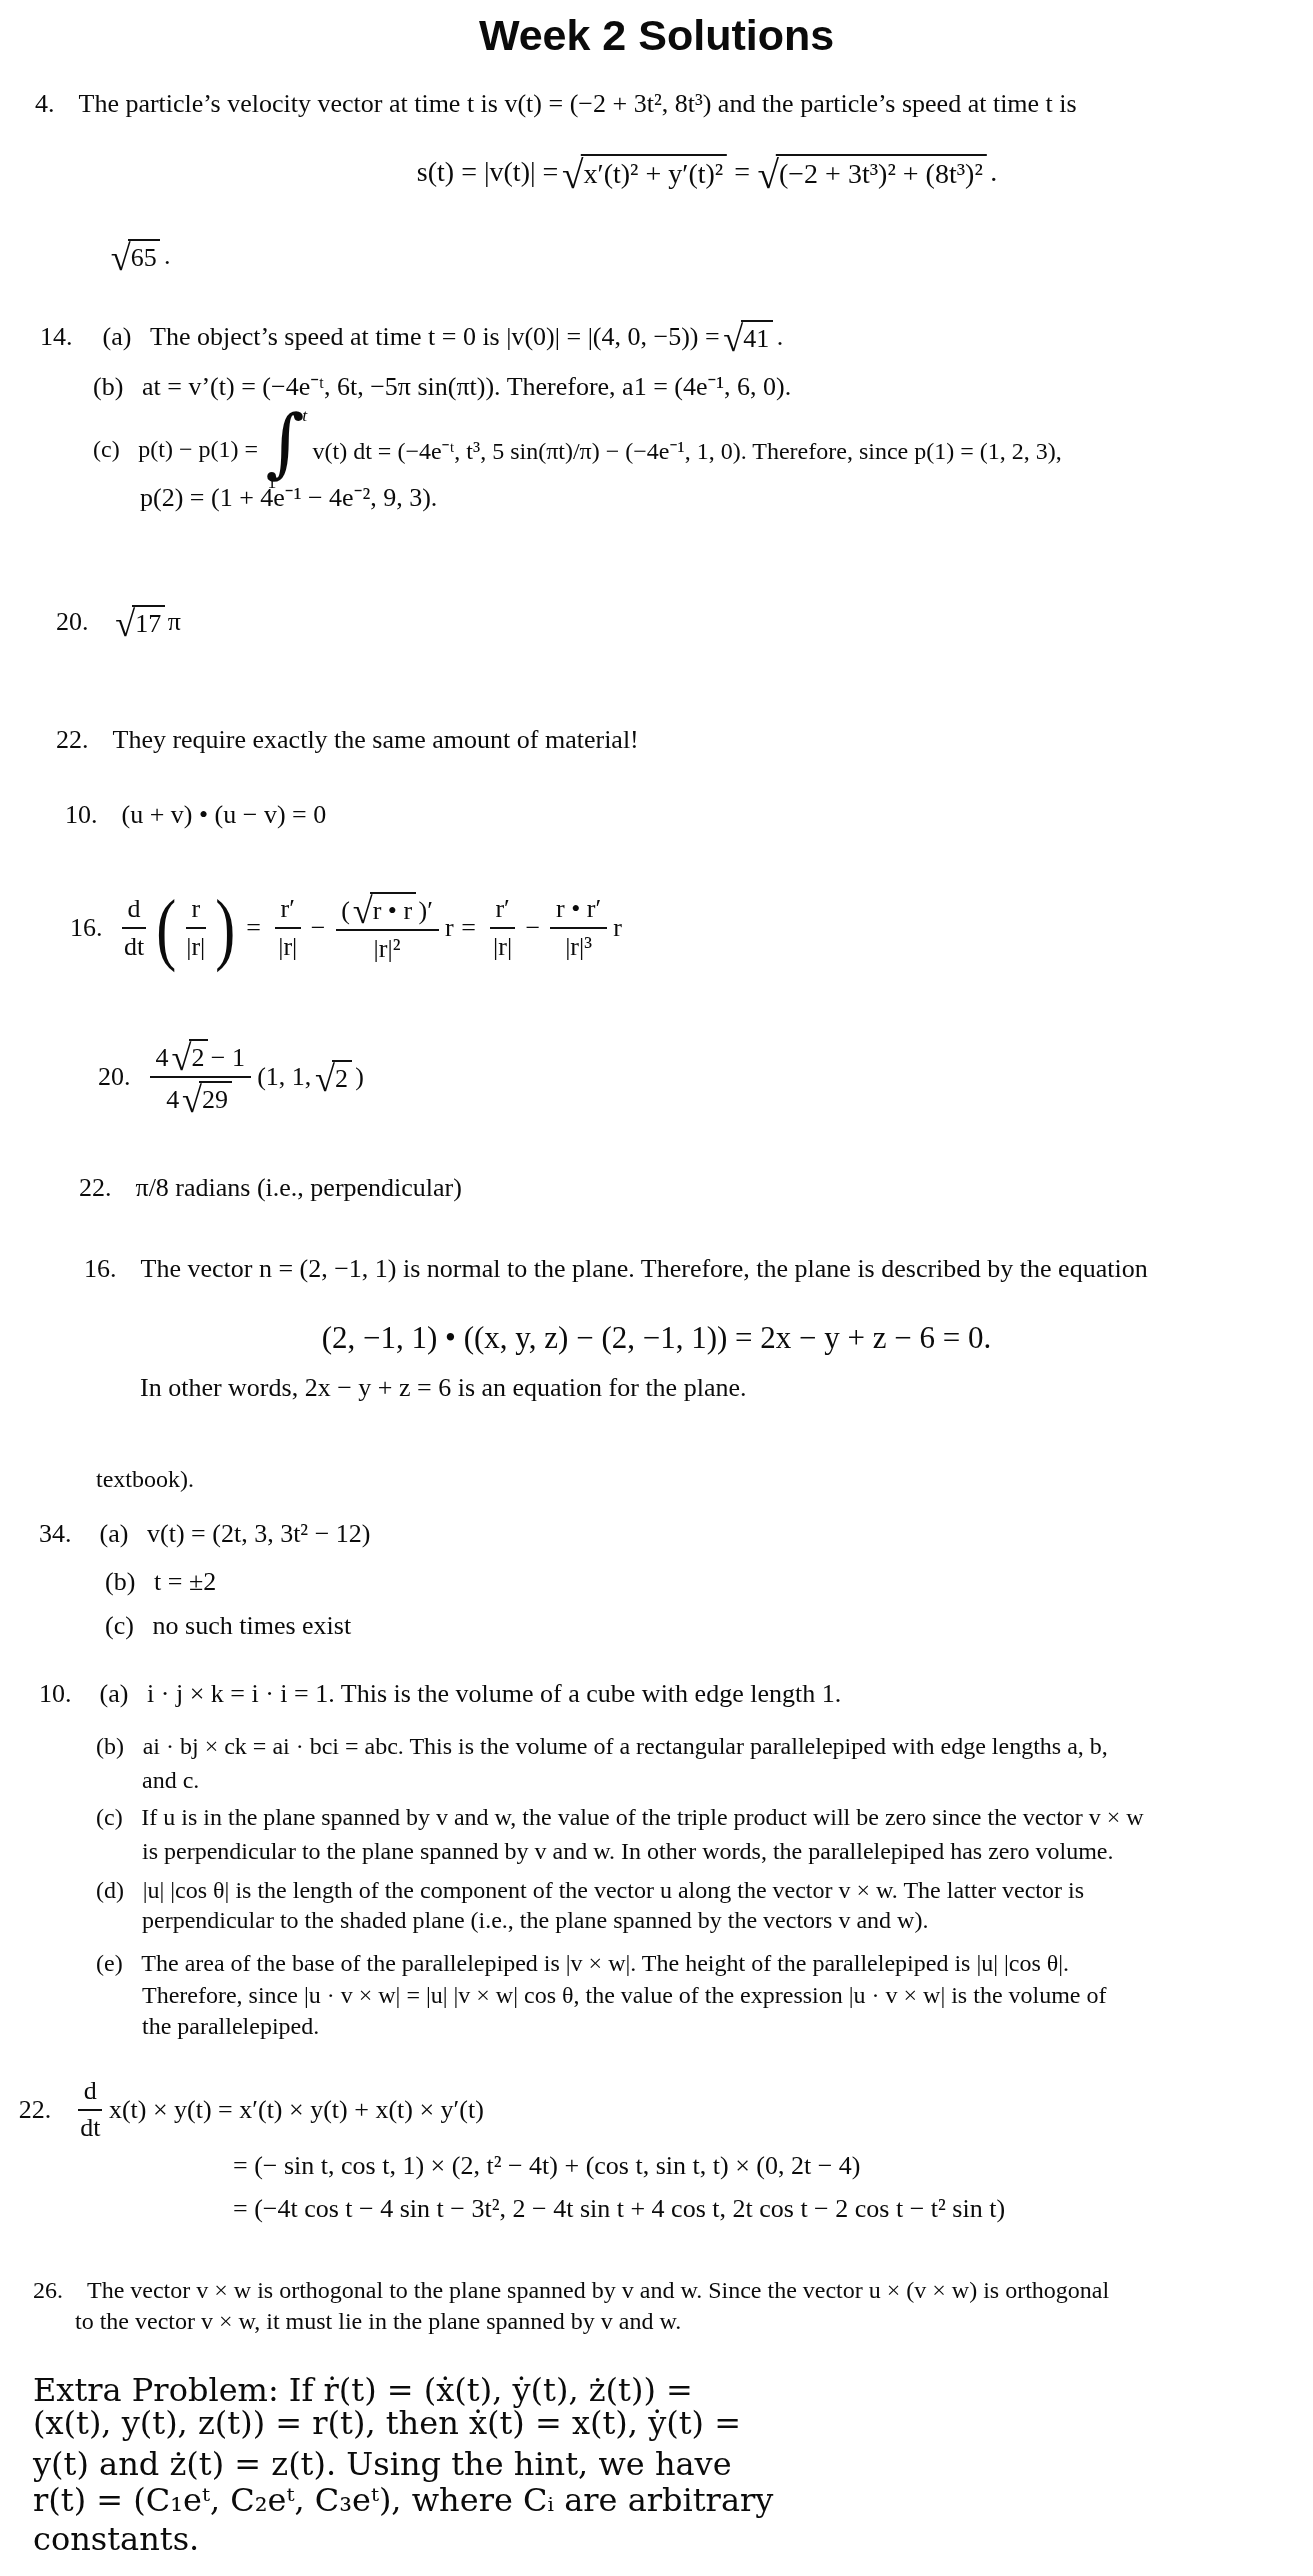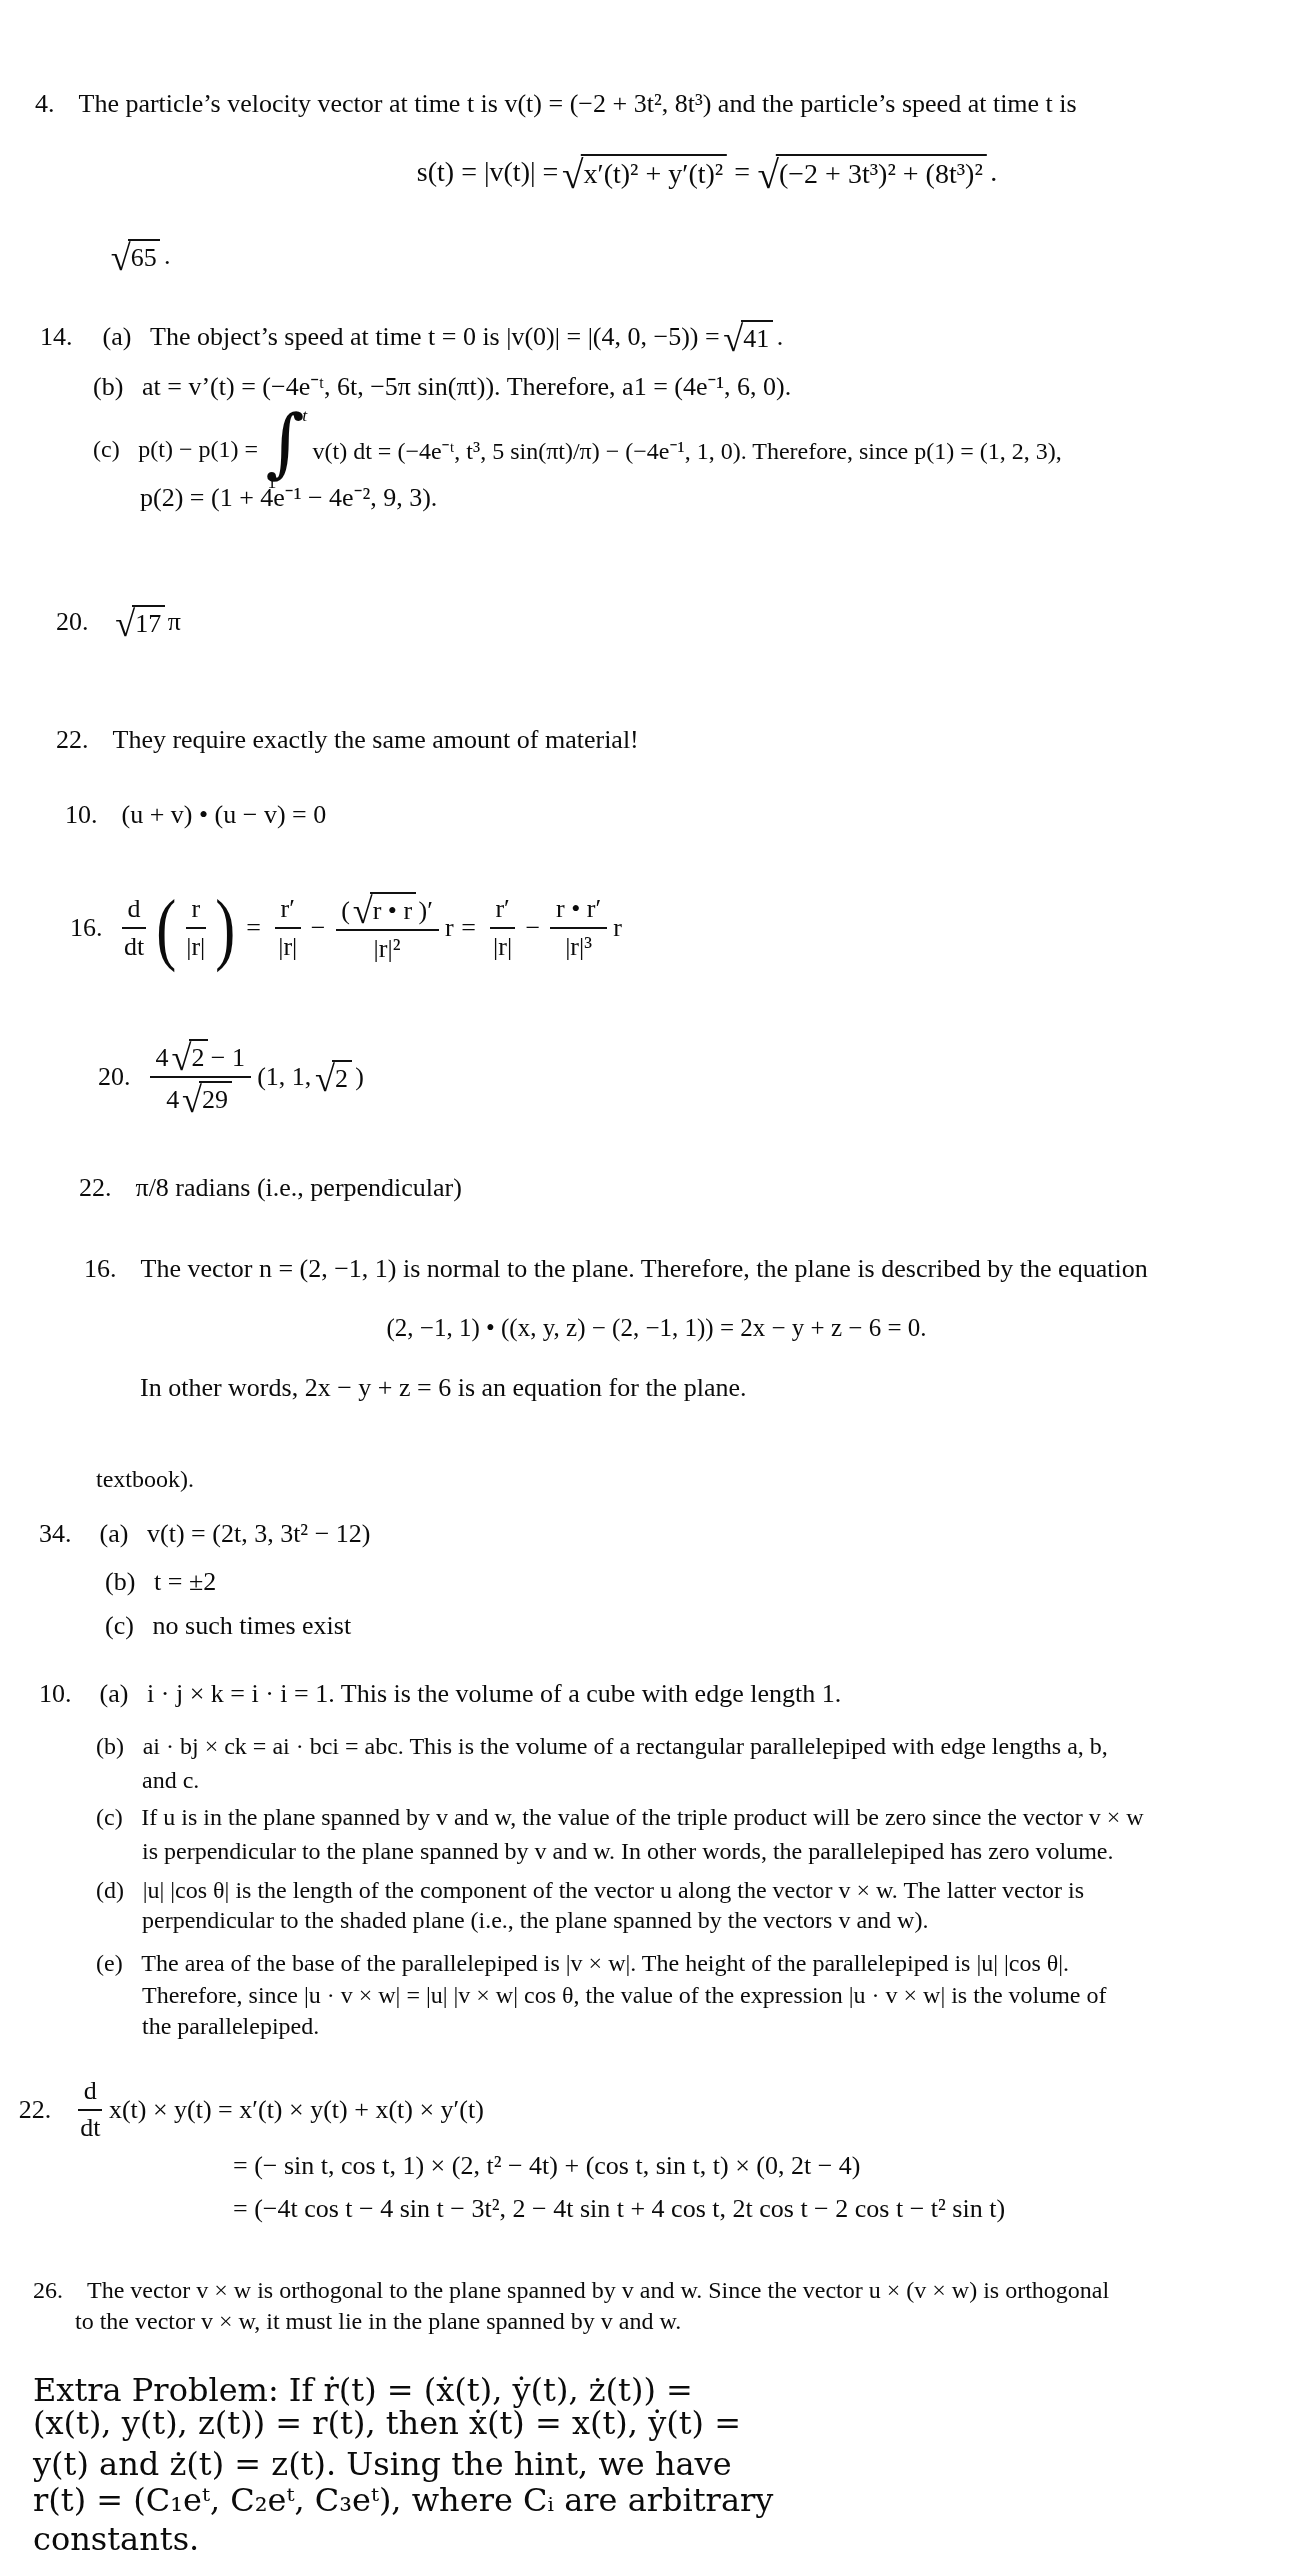--- a/index.html
+++ b/index.html
@@ -7,21 +7,21 @@
     position:relative;width:1313px;height:2576px;background:#ffffff;
     font-family:"Liberation Serif",serif;color:#0b0b0b;overflow:hidden;
   }
   .title{
     position:absolute;top:11.2px;left:0;right:0;text-align:center;
     font-family:"Liberation Sans",sans-serif;font-weight:700;font-size:43px;
   }
   .row{position:absolute;white-space:nowrap;font-size:26px;line-height:32px;}
   .mrow{position:absolute;display:flex;align-items:center;white-space:nowrap;font-size:26px;}
   .fs26{font-size:24px;}
-  .fs27{font-size:25px;}
+  .fs27{font-size:31px;margin-top:10px;}
   .fs30{font-size:28px;}
   .centered{left:50%;transform:translateX(-50%);}
   .num{display:inline-block;margin-right:24px;}
   .lbl{display:inline-block;margin-right:18.7px;}
   .sqrt{display:inline-flex;align-items:flex-end;margin:0 2.8px;}
   .sqrt .sign{font-size:1.4em;line-height:0.8;margin-right:-2.8px;}
   .sqrt .rad{border-top:2.3px solid #111;padding:1.9px 3.7px 0 2.8px;}
   .frac{display:inline-flex;flex-direction:column;align-items:center;margin:0 6.5px;}
   .frac .fn{padding:0 5.6px 2.8px;border-bottom:2.3px solid #111;display:inline-flex;align-items:flex-end;}
   .frac .fd{padding-top:2.8px;display:inline-flex;align-items:flex-end;}
@@ -32,20 +32,21 @@
   .intwrap .lim-1{position:absolute;bottom:-3.7px;left:1.9px;font-size:17.7px;}
   .extra{position:absolute;left:33px;font-family:"DejaVu Serif",serif;font-size:32px;white-space:nowrap;}
   .m8{margin:0 7.5px;}
   .m4{margin:0 3.7px;}
 </style>
 </head>
 <body>
 
 <div class="page">
 
+  <div class="title">Week 2 Solutions</div>
 
   <div class="row" style="top:88px;left:35px;">
     <span class="num">4.</span><span>The particle’s velocity vector at time t is v(t) = (−2 + 3t², 8t³) and the particle’s speed at time t is</span>
   </div>
   <div class="mrow fs30" style="top:154px;left:707px;transform:translateX(-50%);">
     <span>s(t) = |v(t)| =</span>
     <span class="sqrt m4">
         <span class="sign">√</span>
         <span class="rad">x′(t)² + y′(t)²</span>
       </span>

